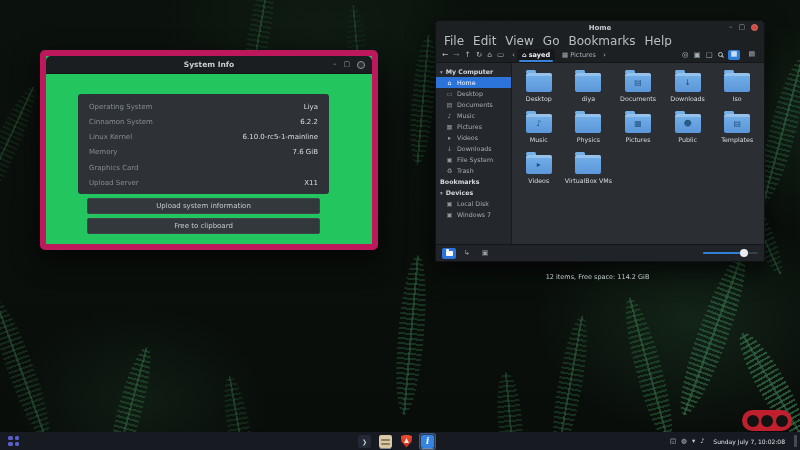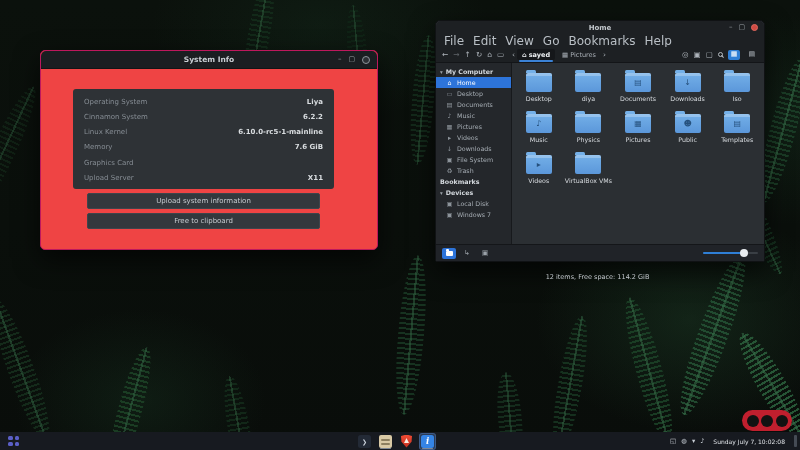--- a/index.html
+++ b/index.html
@@ -18,32 +18,32 @@
     clip-path: ellipse(50% 50% at 50% 50%);
     background:
       linear-gradient(90deg, transparent 46%, rgba(60,120,80,.55) 46% 54%, transparent 54%),
       repeating-linear-gradient(0deg, var(--c,#1a3c26) 0 2px, rgba(5,10,7,0) 2px 5px);
     opacity: var(--o,.8); }
 
   
   .window { position:absolute; z-index:10; box-shadow:0 10px 26px rgba(0,0,0,.65); border-radius:5px; }
 
   
-  .si { left:40px; top:50px; width:338px; height:200px; background:#ef4444; border:1px solid #be185d; }
+  .si { left:40px; top:50px; width:338px; height:200px; background:#22c55e; border:6px solid #be185d; }
   .si-titlebar { height:18px; background:#1b1e21; border-radius:5px 5px 0 0; border-bottom:1px solid #121416;
     display:flex; align-items:center; justify-content:center; position:relative; }
   .si-title { font-size:7.5px; font-weight:bold; color:#c9ced3; }
   .si-controls { position:absolute; right:7px; top:0; height:100%; display:flex; align-items:center; gap:7px; }
   .wc-glyph { font-size:7px; color:#9aa0a6; line-height:1; }
   .si-close { width:8px; height:8px; border-radius:50%; border:1px solid #8e959b; background:#2c3034; }
   .si-body { padding:20px 43px 0 32px; }
   .si-panel { background:#2e3236; border-radius:3px; padding:5px 11px 4px 11px; }
   .si-row { display:flex; justify-content:space-between; align-items:center; padding:3.6px 0; font-size:7px; line-height:1.15; }
   .si-label { color:#868d94; white-space:nowrap; }
-  .si-value { color:#d9dde0; font-weight:bold; text-align:left; }
+  .si-value { color:#d9dde0; font-weight:normal; text-align:left; }
   .si-row.tall .si-value { text-align:left; max-width:200px; font-weight:bold; }
   .si-btn { display:block; width:233px; margin:4px auto 0 auto; background:#33383d; border:1px solid #3e444b;
     border-radius:2px; color:#c6cbd0; font-size:7px; font-family:inherit; padding:3px 0; text-align:center; cursor:default; }
 
   
   .fm { left:435px; top:20px; width:330px; height:242px; background:#2b2f33; border:1px solid #101214; border-radius:5px 5px 2px 2px; display:flex; flex-direction:column; }
   .fm-titlebar { height:13px; background:#1d2023; border-radius:5px 5px 0 0; position:relative; display:flex; align-items:center; justify-content:center; flex:none; }
   .fm-title { font-size:7px; font-weight:bold; color:#c3c8cd; }
   .fm-controls { position:absolute; right:6px; top:0; height:100%; display:flex; align-items:center; gap:6px; }
   .fm-close { width:7px; height:7px; border-radius:50%; background:#d04b43; border:1px solid #e2685f; }

